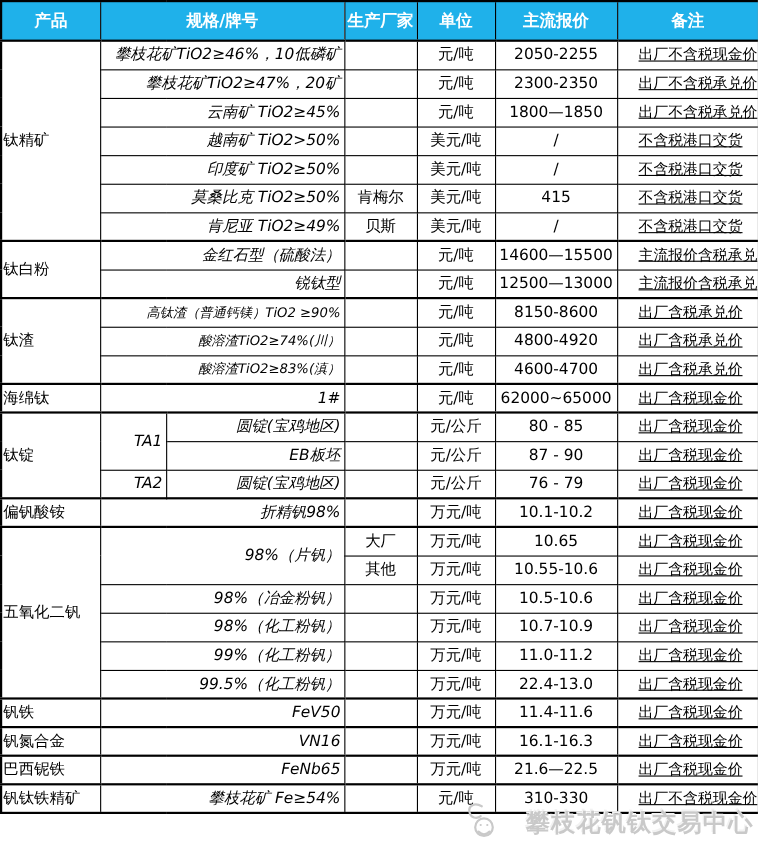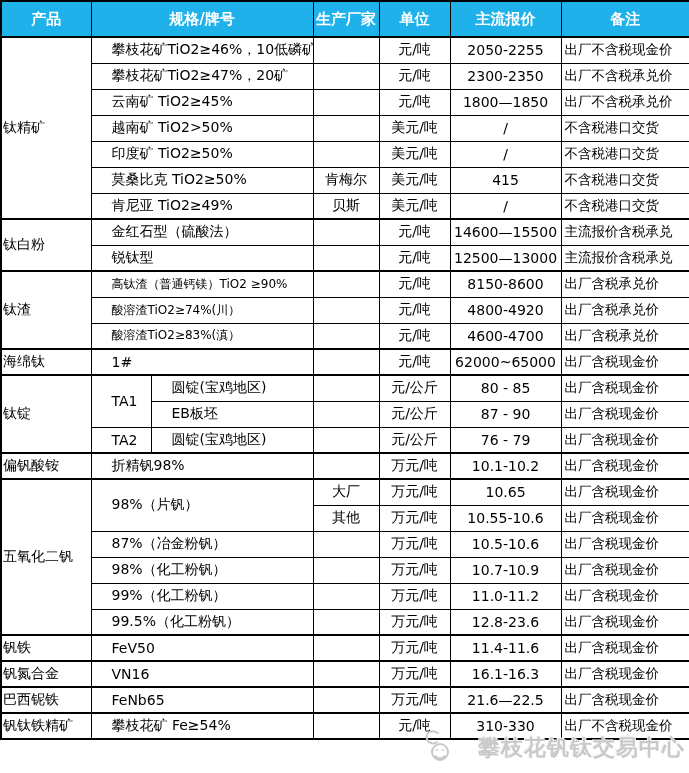--- a/index.html
+++ b/index.html
@@ -35,23 +35,23 @@
     border: 1px solid #000;
     height: 26px;
     font-size: 14px;
     padding: 0 3px;
     white-space: nowrap;
     overflow: hidden;
     vertical-align: middle;
   }
   tr.group-start td { border-top: 2px solid #000; }
   .c-product { padding: 0 1px; }
-  .c-spec, .c-form, .c-grade { text-align: left; padding-left: 20px; }
+  .c-spec, .c-form, .c-grade { text-align: right; padding-left: 4px; font-style: italic; }
   .c-maker, .c-unit, .c-price { text-align: center; }
-  .c-note { text-align: left; padding-left: 3px; font-size: 13.5px; }
+  .c-note { text-align: left; padding-left: 19px; font-size: 13.5px; text-decoration: underline; }
   td.small { font-size: 12px; }
   .watermark {
     position: absolute;
     top: 726px;
     right: 4px;
     height: 44px;
     display: flex;
     align-items: center;
     gap: 19px;
     pointer-events: none;
@@ -224,21 +224,21 @@
         <td class="c-price">10.65</td>
         <td class="c-note">出厂含税现金价</td>
       </tr>
       <tr>
         <td class="c-maker">其他</td>
         <td class="c-unit">万元/吨</td>
         <td class="c-price">10.55-10.6</td>
         <td class="c-note">出厂含税现金价</td>
       </tr>
       <tr>
-        <td colspan="2" class="c-spec">87%（冶金粉钒）</td>
+        <td colspan="2" class="c-spec">98%（冶金粉钒）</td>
         <td class="c-maker"></td>
         <td class="c-unit">万元/吨</td>
         <td class="c-price">10.5-10.6</td>
         <td class="c-note">出厂含税现金价</td>
       </tr>
       <tr>
         <td colspan="2" class="c-spec">98%（化工粉钒）</td>
         <td class="c-maker"></td>
         <td class="c-unit">万元/吨</td>
         <td class="c-price">10.7-10.9</td>
@@ -248,21 +248,21 @@
         <td colspan="2" class="c-spec">99%（化工粉钒）</td>
         <td class="c-maker"></td>
         <td class="c-unit">万元/吨</td>
         <td class="c-price">11.0-11.2</td>
         <td class="c-note">出厂含税现金价</td>
       </tr>
       <tr>
         <td colspan="2" class="c-spec">99.5%（化工粉钒）</td>
         <td class="c-maker"></td>
         <td class="c-unit">万元/吨</td>
-        <td class="c-price">12.8-23.6</td>
+        <td class="c-price">22.4-13.0</td>
         <td class="c-note">出厂含税现金价</td>
       </tr>
       <tr class="group-start">
         <td class="c-product">钒铁</td>
         <td colspan="2" class="c-spec">FeV50</td>
         <td class="c-maker"></td>
         <td class="c-unit">万元/吨</td>
         <td class="c-price">11.4-11.6</td>
         <td class="c-note">出厂含税现金价</td>
       </tr>

